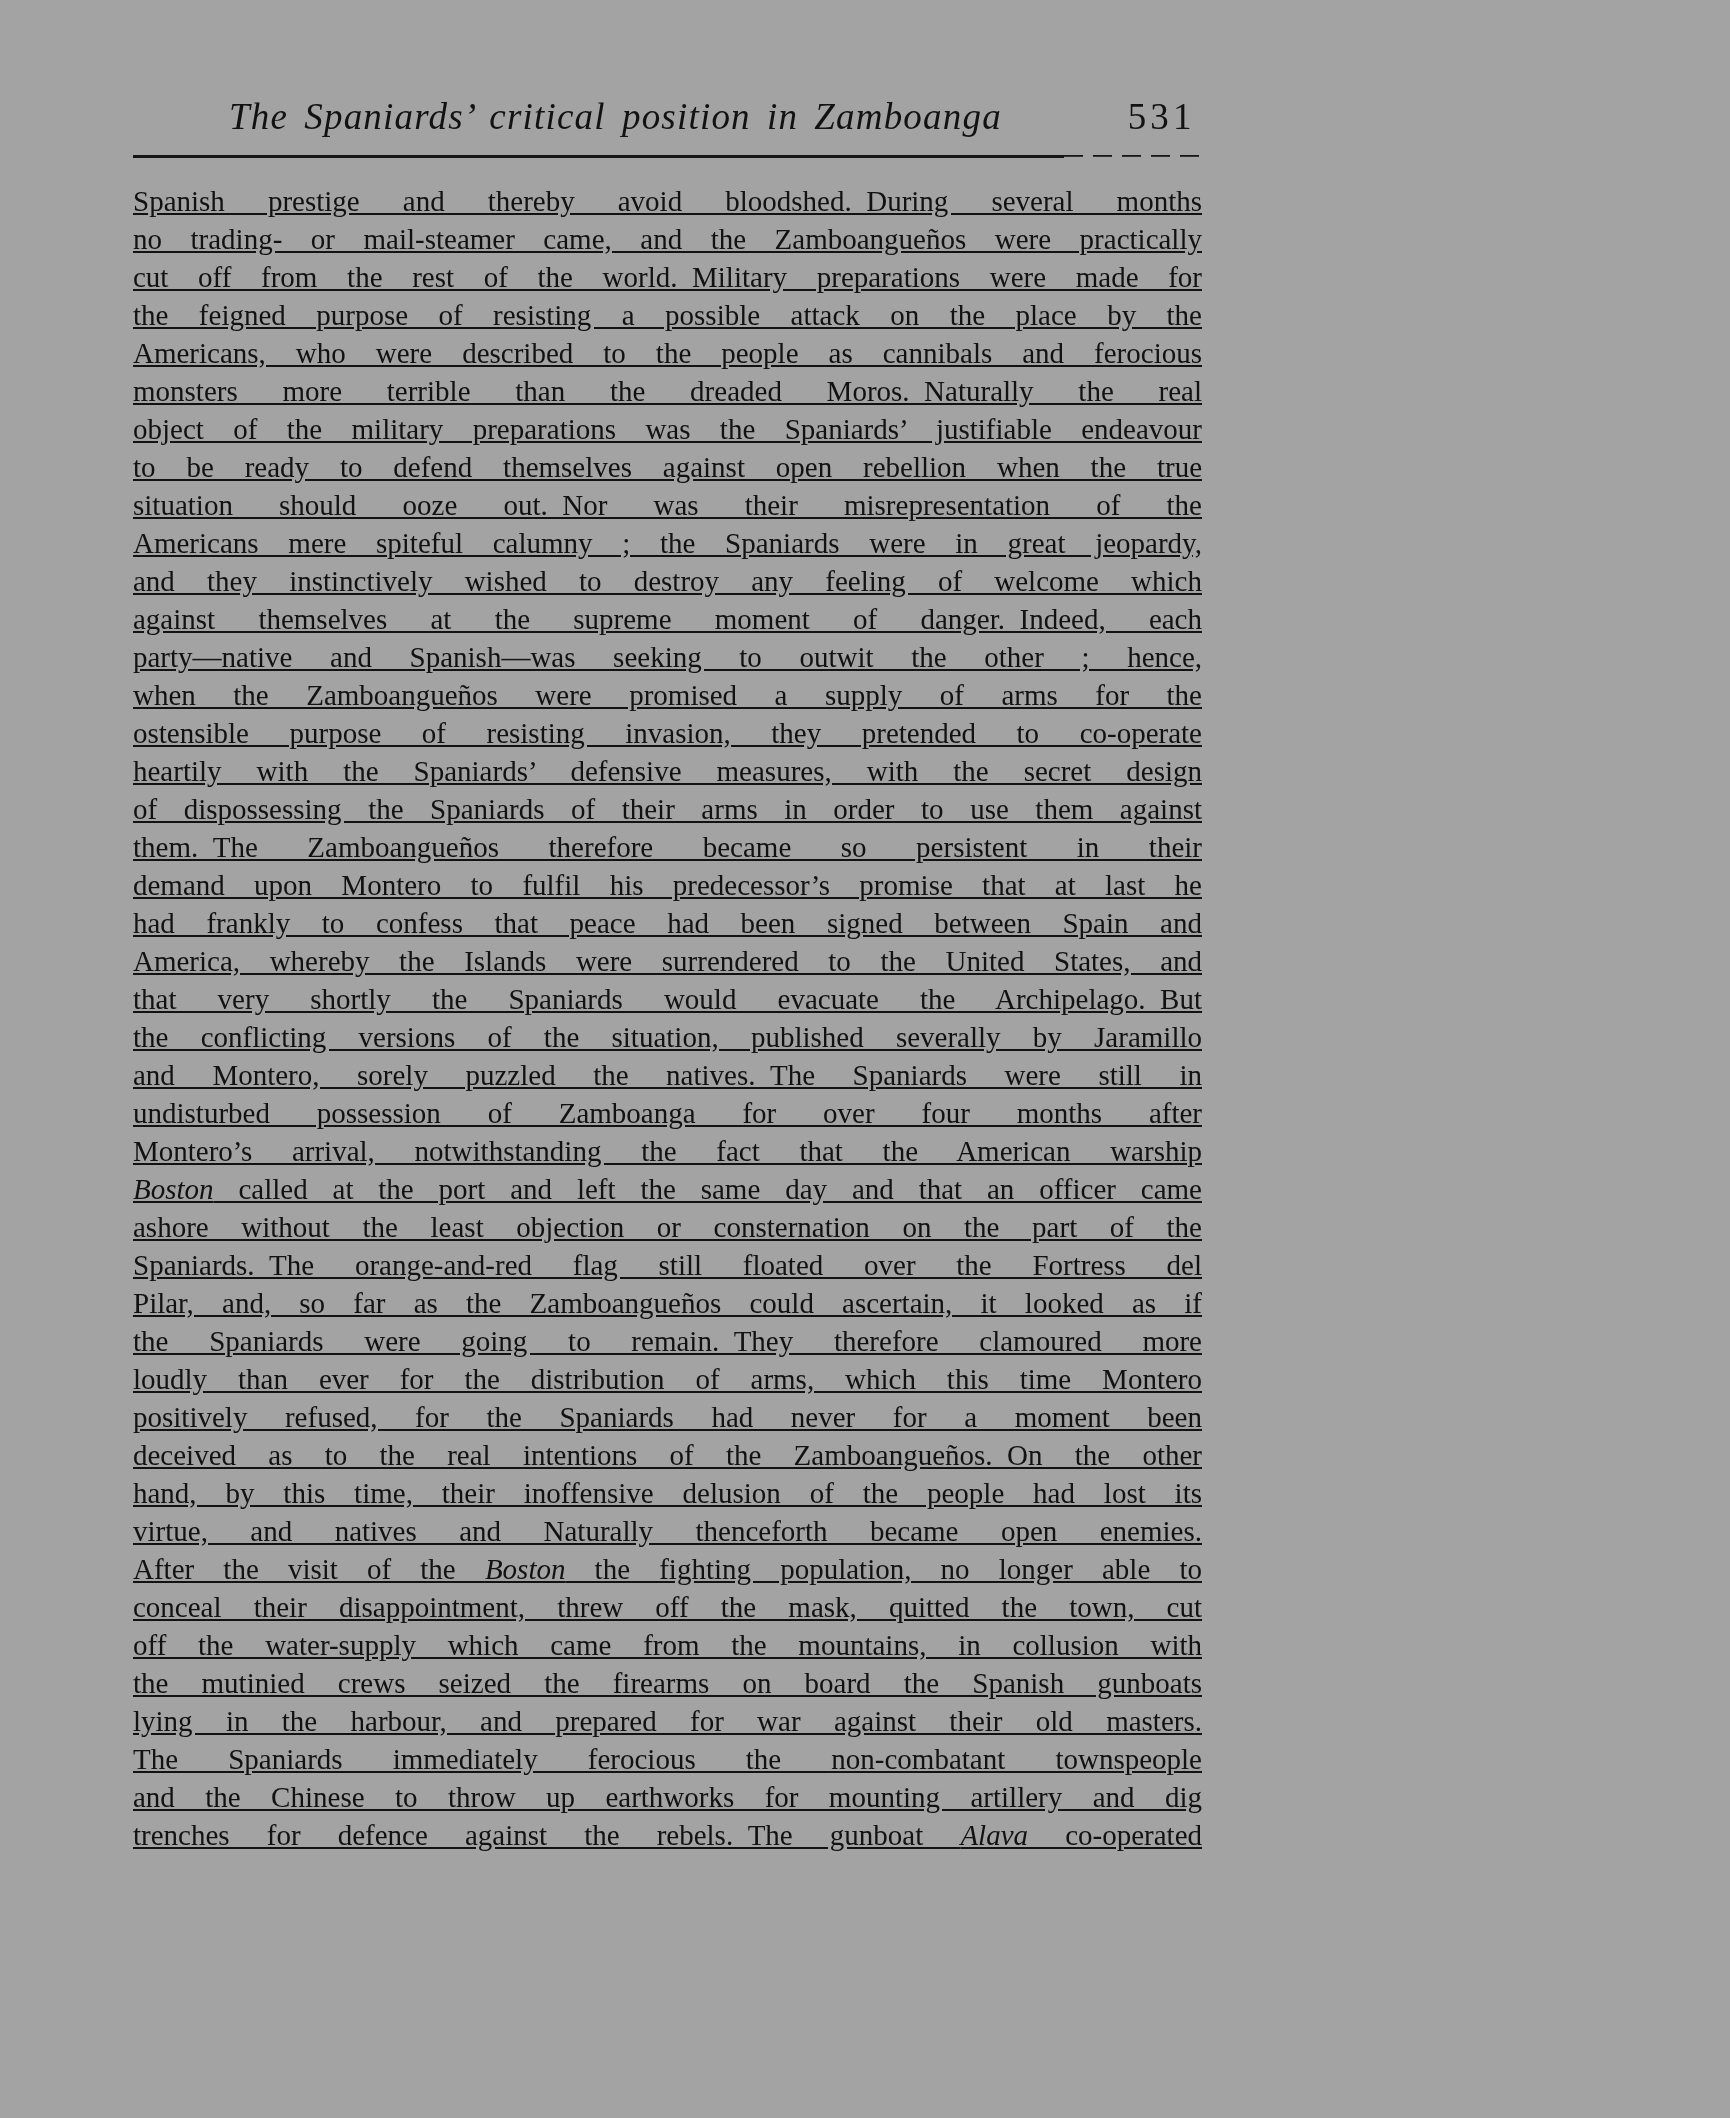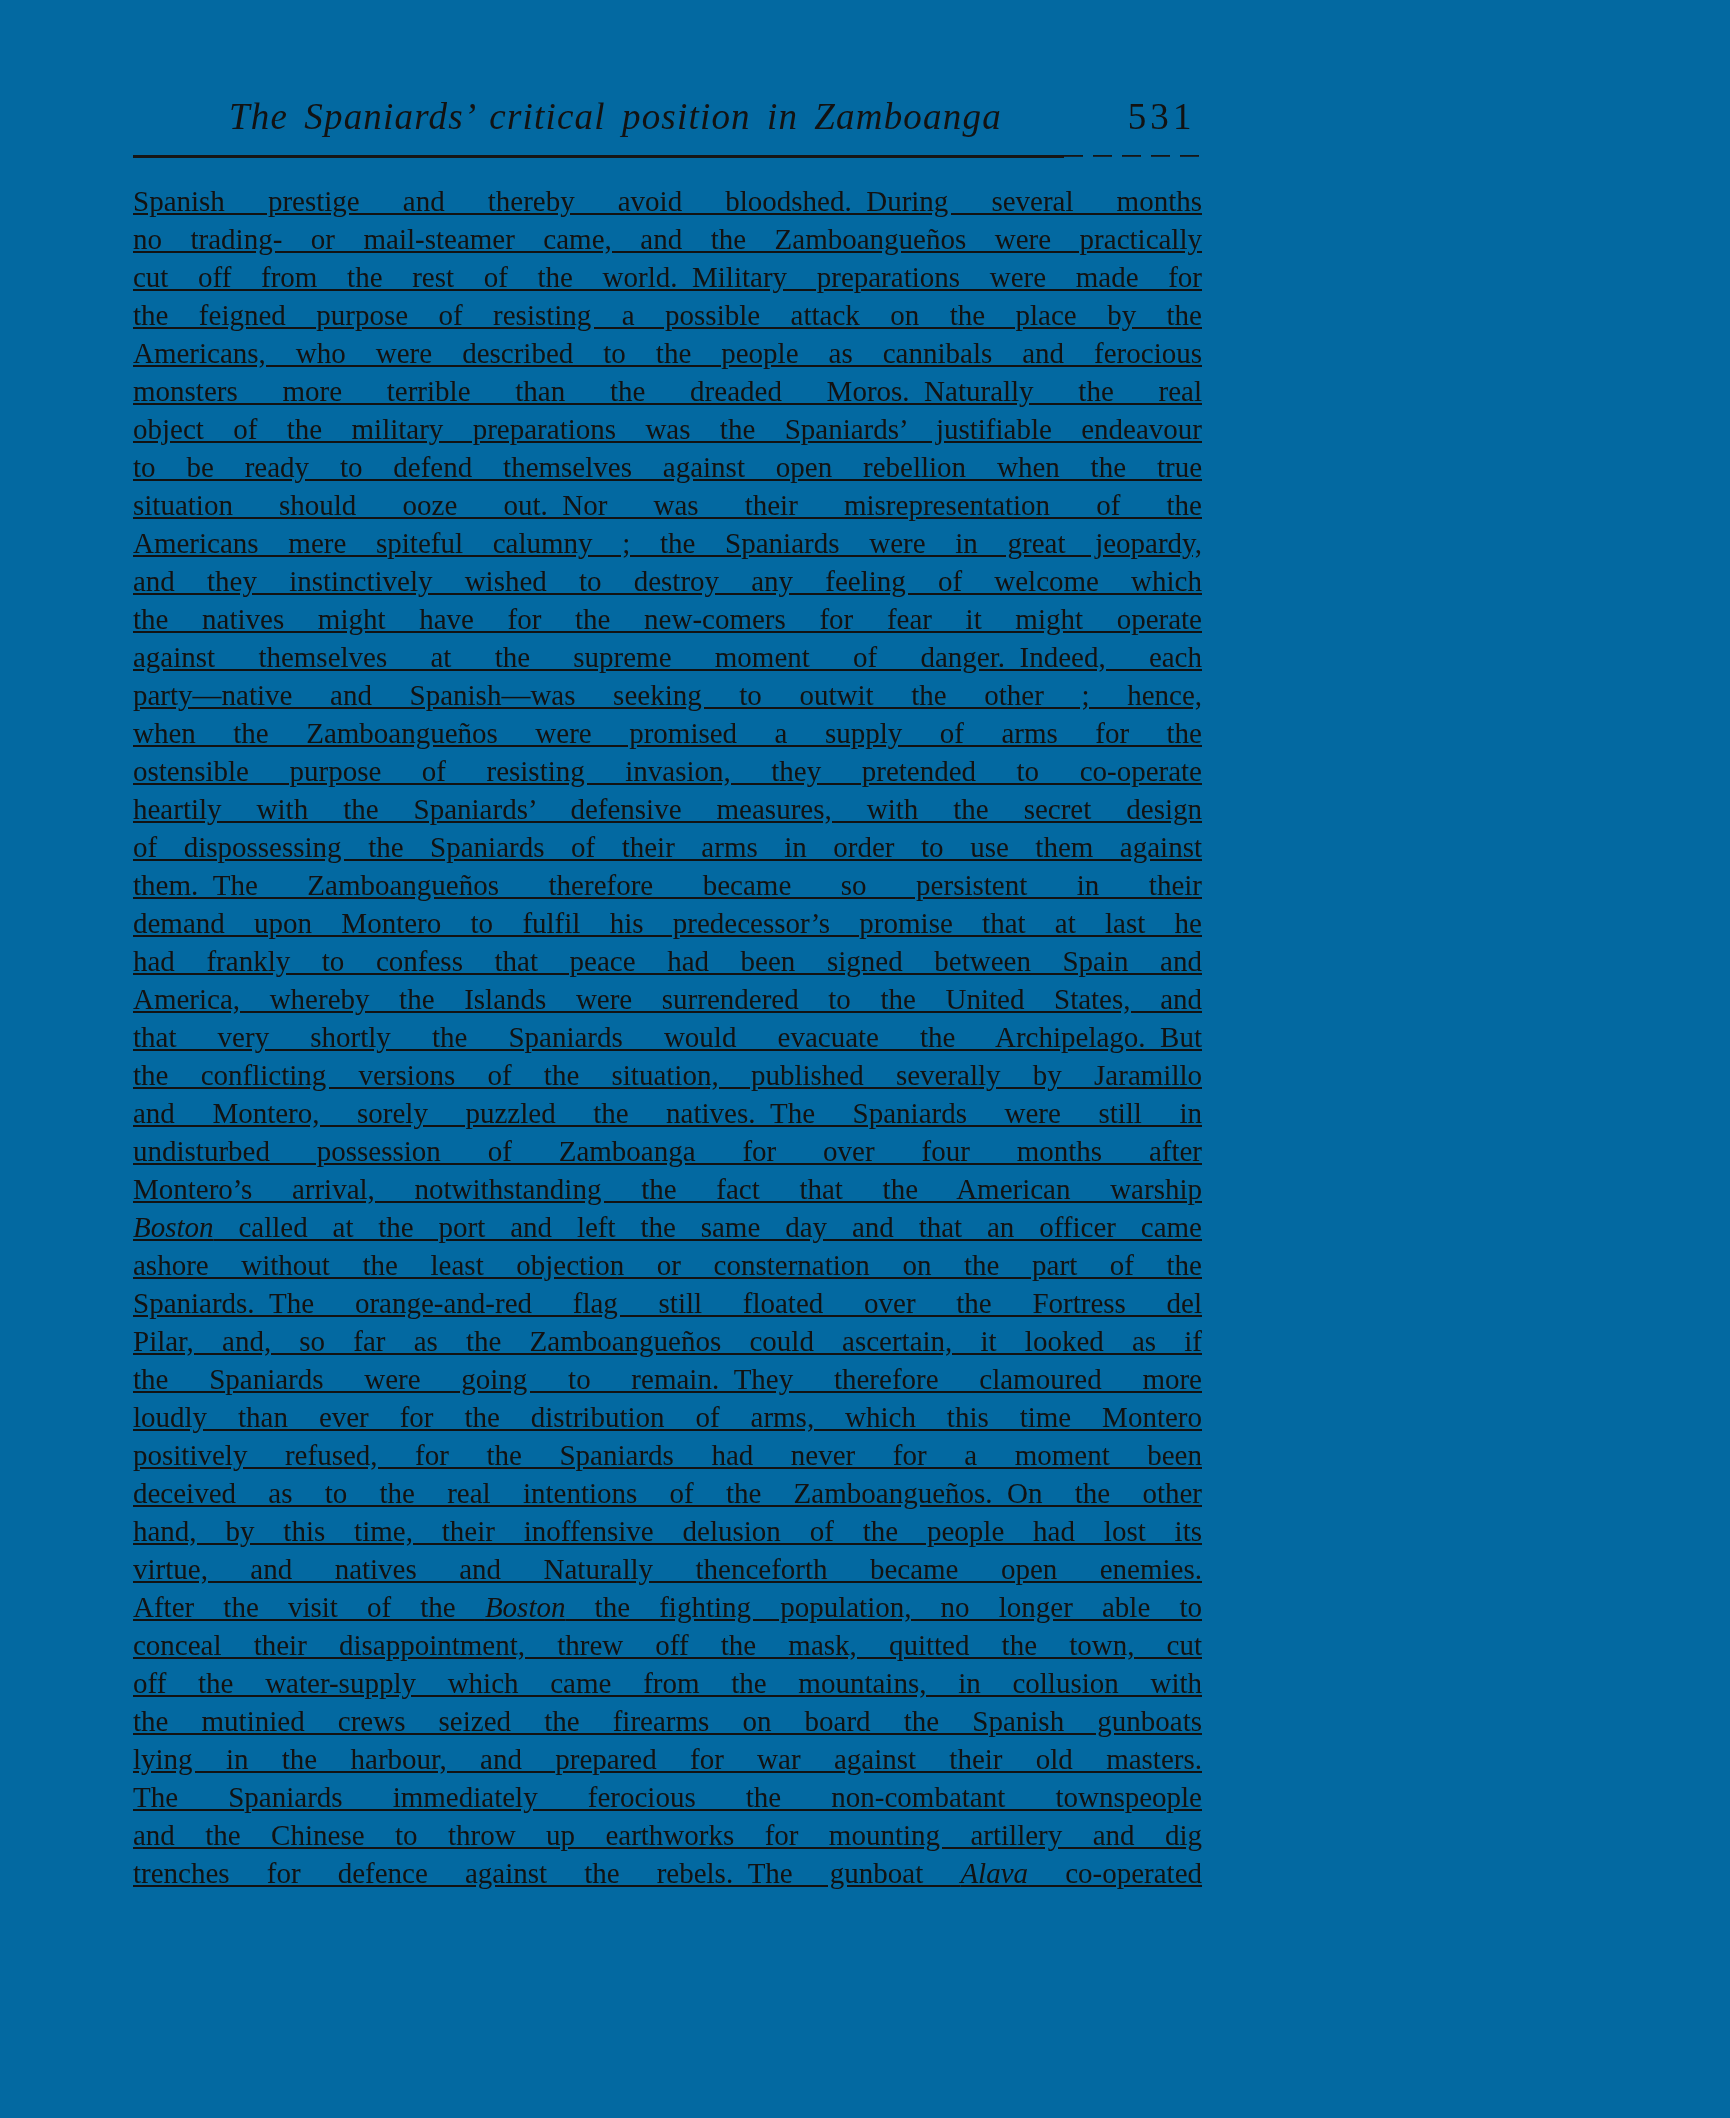--- a/index.html
+++ b/index.html
@@ -11,21 +11,21 @@
     width: 1730px;
     height: 2119px;
     position: relative;
     overflow: hidden;
     font-family: "Liberation Serif", "DejaVu Serif", serif;
     color: #121212;
   }
   .page {
     position: absolute;
     inset: 0;
-    background: #0369a1;
+    background: #a3a3a3;
   }
   .text-block {
     position: absolute;
     left: 133px;
     top: 0;
     width: 1069px;
     height: 2119px;
   }
   .running-header {
     position: absolute;
@@ -98,21 +98,20 @@
         <div class="line"><span>no trading- or mail-steamer came, and the Zamboangueños were practically</span></div>
         <div class="line"><span>cut off from the rest of the world. Military preparations were made for</span></div>
         <div class="line"><span>the feigned purpose of resisting a possible attack on the place by the</span></div>
         <div class="line"><span>Americans, who were described to the people as cannibals and ferocious</span></div>
         <div class="line"><span>monsters more terrible than the dreaded Moros. Naturally the real</span></div>
         <div class="line"><span>object of the military preparations was the Spaniards’ justifiable endeavour</span></div>
         <div class="line"><span>to be ready to defend themselves against open rebellion when the true</span></div>
         <div class="line"><span>situation should ooze out. Nor was their misrepresentation of the</span></div>
         <div class="line"><span>Americans mere spiteful calumny ; the Spaniards were in great jeopardy,</span></div>
         <div class="line"><span>and they instinctively wished to destroy any feeling of welcome which</span></div>
-        <div class="line"><span>the natives might have for the new-comers for fear it might operate</span></div>
         <div class="line"><span>against themselves at the supreme moment of danger. Indeed, each</span></div>
         <div class="line"><span>party—native and Spanish—was seeking to outwit the other ; hence,</span></div>
         <div class="line"><span>when the Zamboangueños were promised a supply of arms for the</span></div>
         <div class="line"><span>ostensible purpose of resisting invasion, they pretended to co-operate</span></div>
         <div class="line"><span>heartily with the Spaniards’ defensive measures, with the secret design</span></div>
         <div class="line"><span>of dispossessing the Spaniards of their arms in order to use them against</span></div>
         <div class="line"><span>them. The Zamboangueños therefore became so persistent in their</span></div>
         <div class="line"><span>demand upon Montero to fulfil his predecessor’s promise that at last he</span></div>
         <div class="line"><span>had frankly to confess that peace had been signed between Spain and</span></div>
         <div class="line"><span>America, whereby the Islands were surrendered to the United States, and</span></div>

